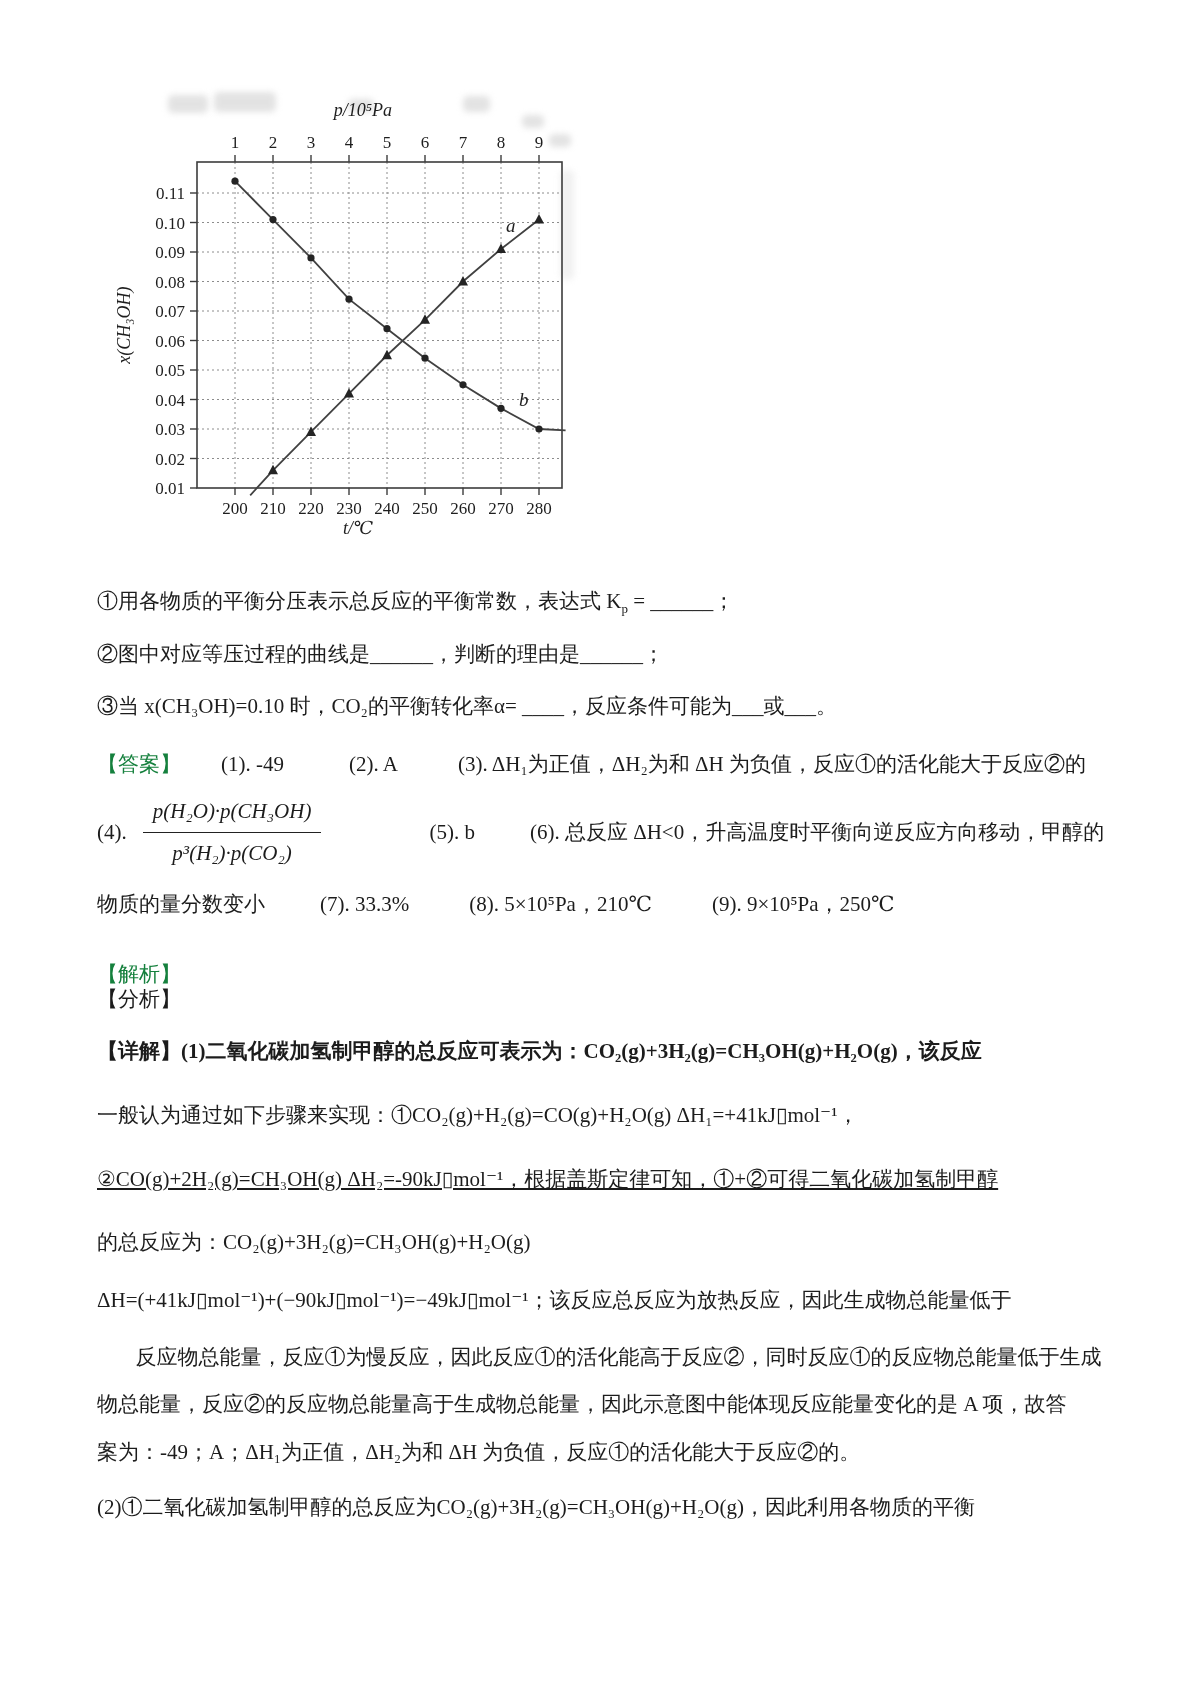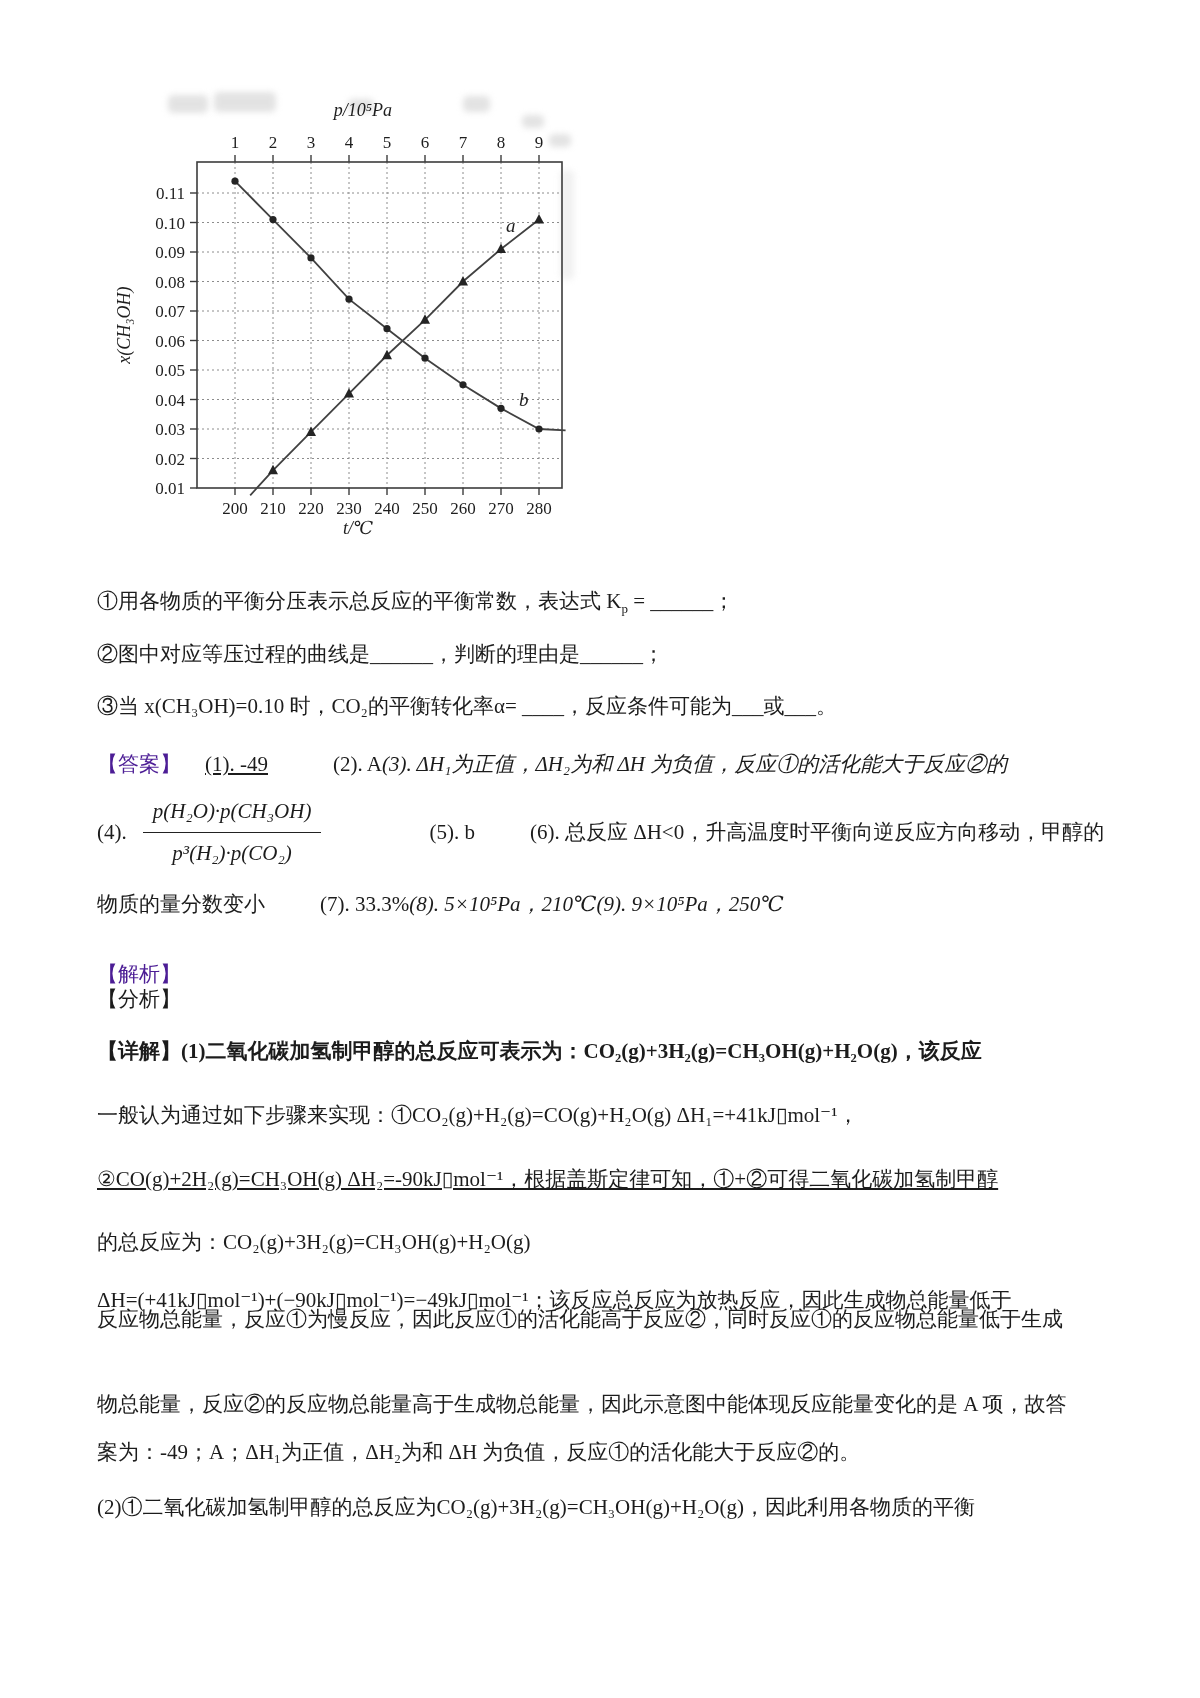--- a/index.html
+++ b/index.html
@@ -18,25 +18,25 @@
   .ax{stroke:#3c3c3c;stroke-width:1.4;}
   .tick{font-size:17px;fill:#1e1e1e;}
   .mid{text-anchor:middle;}
   .end{text-anchor:end;}
   .atitle{font-size:18px;fill:#1e1e1e;font-style:italic;}
   .curve{fill:none;stroke:#414141;stroke-width:1.8;}
   .m{fill:#242424;stroke:none;}
   .clabel{font-size:19px;fill:#222;font-style:italic;}
   
   .tline{position:absolute;left:97px;right:60px;font-size:21px;line-height:30px;white-space:nowrap;}
-  .blue{color:#4c1d95;}
+  .blue{color:#15803d;}
   .sub{font-size:13px;vertical-align:-5px;}
   .row{display:flex;align-items:center;}
-  .gap30{margin-left:24px;text-decoration:underline;} .gap55{margin-left:55px;}
-  .gap60{font-style:italic;} .gap65{margin-left:65px;} .gap70{margin-left:108px;}
+  .gap30{margin-left:40px;} .gap55{margin-left:55px;}
+  .gap60{margin-left:60px;} .gap65{margin-left:65px;} .gap70{margin-left:108px;}
   
   .fracrow{display:flex;align-items:center;}
   .frac{display:inline-block;text-align:center;margin-left:16px;font-style:italic;}
   .frac .num{display:block;padding:0 10px 6px;border-bottom:1.6px solid #222;}
   .frac .den{display:block;padding-top:5px;}
 </style>
 </head>
 <body>
 
 <div class="page">
@@ -195,18 +195,18 @@
   </div>
   <div class="tline" style="top:984px;">
     <span>【分析】</span>
   </div>
 
   <div class="tline" style="top:1036px;font-weight:bold;"><span>【详解】(1)二氧化碳加氢制甲醇的总反应可表示为：CO₂(g)+3H₂(g)=CH₃OH(g)+H₂O(g)，该反应</span></div>
   <div class="tline" style="top:1100px;"><span>一般认为通过如下步骤来实现：①CO₂(g)+H₂(g)=CO(g)+H₂O(g)   ΔH₁=+41kJ▯mol⁻¹，</span></div>
   <div class="tline" style="top:1164px;text-decoration:underline;"><span>②CO(g)+2H₂(g)=CH₃OH(g)   ΔH₂=-90kJ▯mol⁻¹，根据盖斯定律可知，①+②可得二氧化碳加氢制甲醇</span></div>
   <div class="tline" style="top:1227px;"><span>的总反应为：CO₂(g)+3H₂(g)=CH₃OH(g)+H₂O(g)</span></div>
   <div class="tline" style="top:1285px;"><span>ΔH=(+41kJ▯mol⁻¹)+(−90kJ▯mol⁻¹)=−49kJ▯mol⁻¹；该反应总反应为放热反应，因此生成物总能量低于</span></div>
-  <div class="tline" style="top:1304px;"><span>反应物总能量，反应①为慢反应，因此反应①的活化能高于反应②，同时反应①的反应物总能量低于生成</span></div>
+  <div class="tline" style="top:1342px;text-align:center;"><span>反应物总能量，反应①为慢反应，因此反应①的活化能高于反应②，同时反应①的反应物总能量低于生成</span></div>
   <div class="tline" style="top:1389px;"><span>物总能量，反应②的反应物总能量高于生成物总能量，因此示意图中能体现反应能量变化的是 A 项，故答</span></div>
   <div class="tline" style="top:1437px;"><span>案为：-49；A；ΔH₁为正值，ΔH₂为和 ΔH 为负值，反应①的活化能大于反应②的。</span></div>
   <div class="tline" style="top:1492px;"><span>(2)①二氧化碳加氢制甲醇的总反应为CO₂(g)+3H₂(g)=CH₃OH(g)+H₂O(g)，因此利用各物质的平衡</span></div>
 
 </div>
 
 </body></html>

